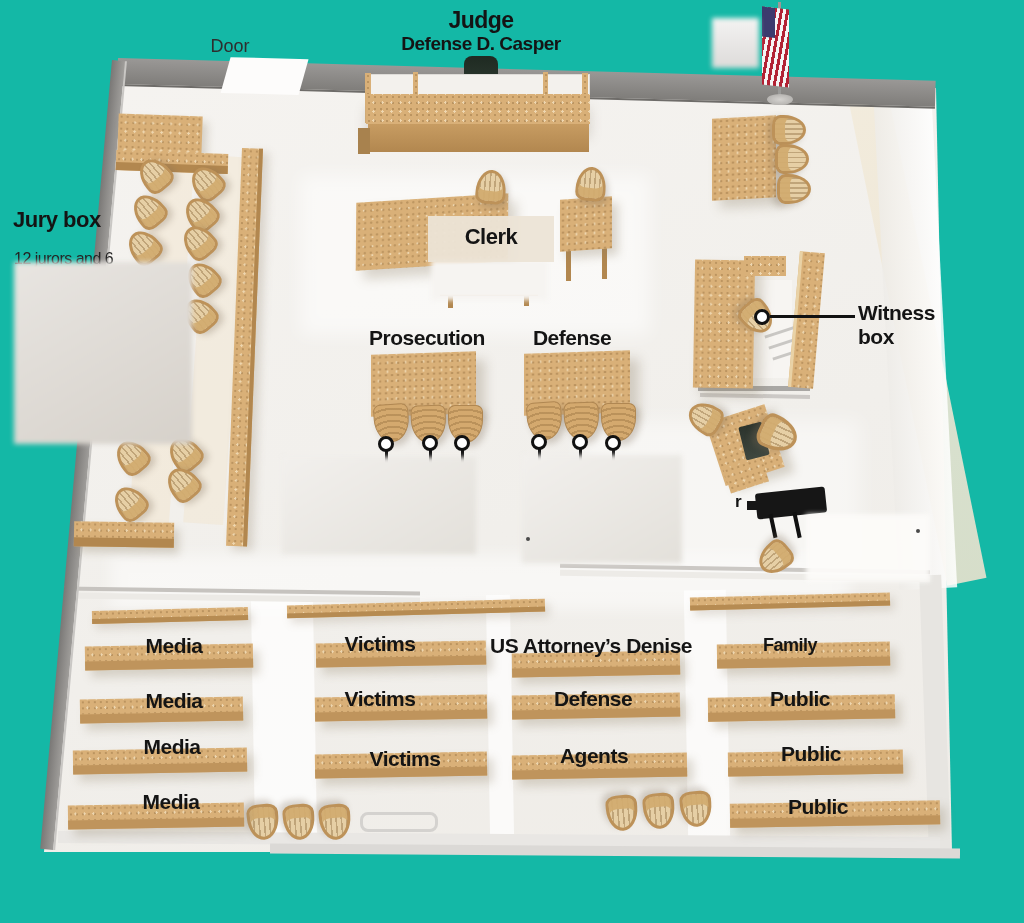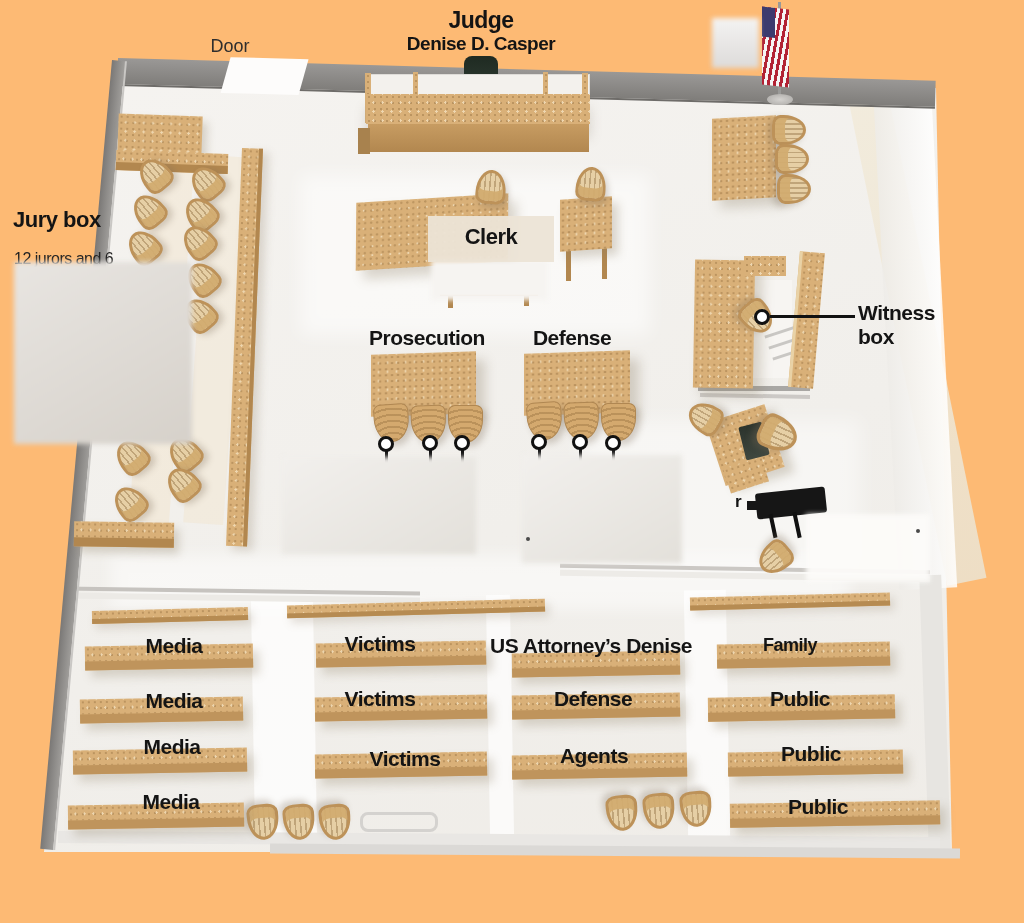--- a/index.html
+++ b/index.html
@@ -1,16 +1,16 @@
 <!DOCTYPE html>
 <html><head>
 <meta charset="utf-8">
 <style>
   html,body{margin:0;padding:0;background:#fff;}
-  #stage{position:relative;width:1024px;height:923px;background:#fdba74;overflow:hidden;
+  #stage{position:relative;width:1024px;height:923px;background:#14b8a6;overflow:hidden;
          font-family:"Liberation Sans",sans-serif;text-decoration:underline;}
   .abs{position:absolute;}
   
   .wood{background-color:#d9b078;
     background-image:radial-gradient(rgba(120,85,40,.30) 1px,transparent 1.3px),
                      radial-gradient(rgba(255,246,222,.55) 1px,transparent 1.3px);
     background-size:6px 6px,9px 9px;background-position:0 0,3px 4px;}
   .wood-face{background:linear-gradient(#c79c62,#b2874f);}
   .bench{position:absolute;height:15px;border-bottom:9px solid #bf945c;
          box-shadow:6px 7px 10px rgba(150,135,110,.30);}
@@ -207,21 +207,21 @@
   <div class="blur-box" style="left:282px;top:457px;width:194px;height:97px;background:linear-gradient(150deg,#f2f0ed,#e3e0da);"></div>
   <div class="blur-box" style="left:522px;top:455px;width:160px;height:108px;background:linear-gradient(150deg,#f2f0ed,#e3e0da);"></div>
   <div class="blur-box" style="left:806px;top:514px;width:124px;height:68px;background:rgba(252,251,249,.95);"></div>
   <div class="blur-box" style="left:712px;top:18px;width:47px;height:50px;background:linear-gradient(#f4f3f2,#dddbd9);"></div>
   <div class="dot" style="left:526px;top:537px;"></div>
   <div class="dot" style="left:916px;top:529px;"></div>
 
   <div class="abs" style="left:770px;top:315px;width:85px;height:3px;background:#111;z-index:45;"></div>
 
   <div class="label" style="left:381px;top:8px;width:200px;font-size:23px;">Judge</div>
-  <div class="label" style="left:361px;top:33px;width:240px;font-size:19px;">Denise D. Casper</div>
+  <div class="label" style="left:361px;top:33px;width:240px;font-size:19px;">Defense D. Casper</div>
   <div class="label" style="left:190px;top:36px;width:80px;font-size:18px;font-weight:400;color:#2e2e2e;letter-spacing:0;">Door</div>
 
   <div class="label left" style="left:13px;top:208px;font-size:22px;">Jury box</div>
   <div class="label left" style="left:14px;top:250px;font-size:16px;font-weight:400;color:#222;z-index:39;">12 jurors and 6</div>
 
   <div class="label" style="left:428px;top:216px;width:126px;font-size:22px;line-height:42px;z-index:50;">Clerk</div>
 
   <div class="label" style="left:347px;top:326px;width:160px;font-size:21px;">Prosecution</div>
   <div class="label" style="left:492px;top:326px;width:160px;font-size:21px;">Defense</div>
 

